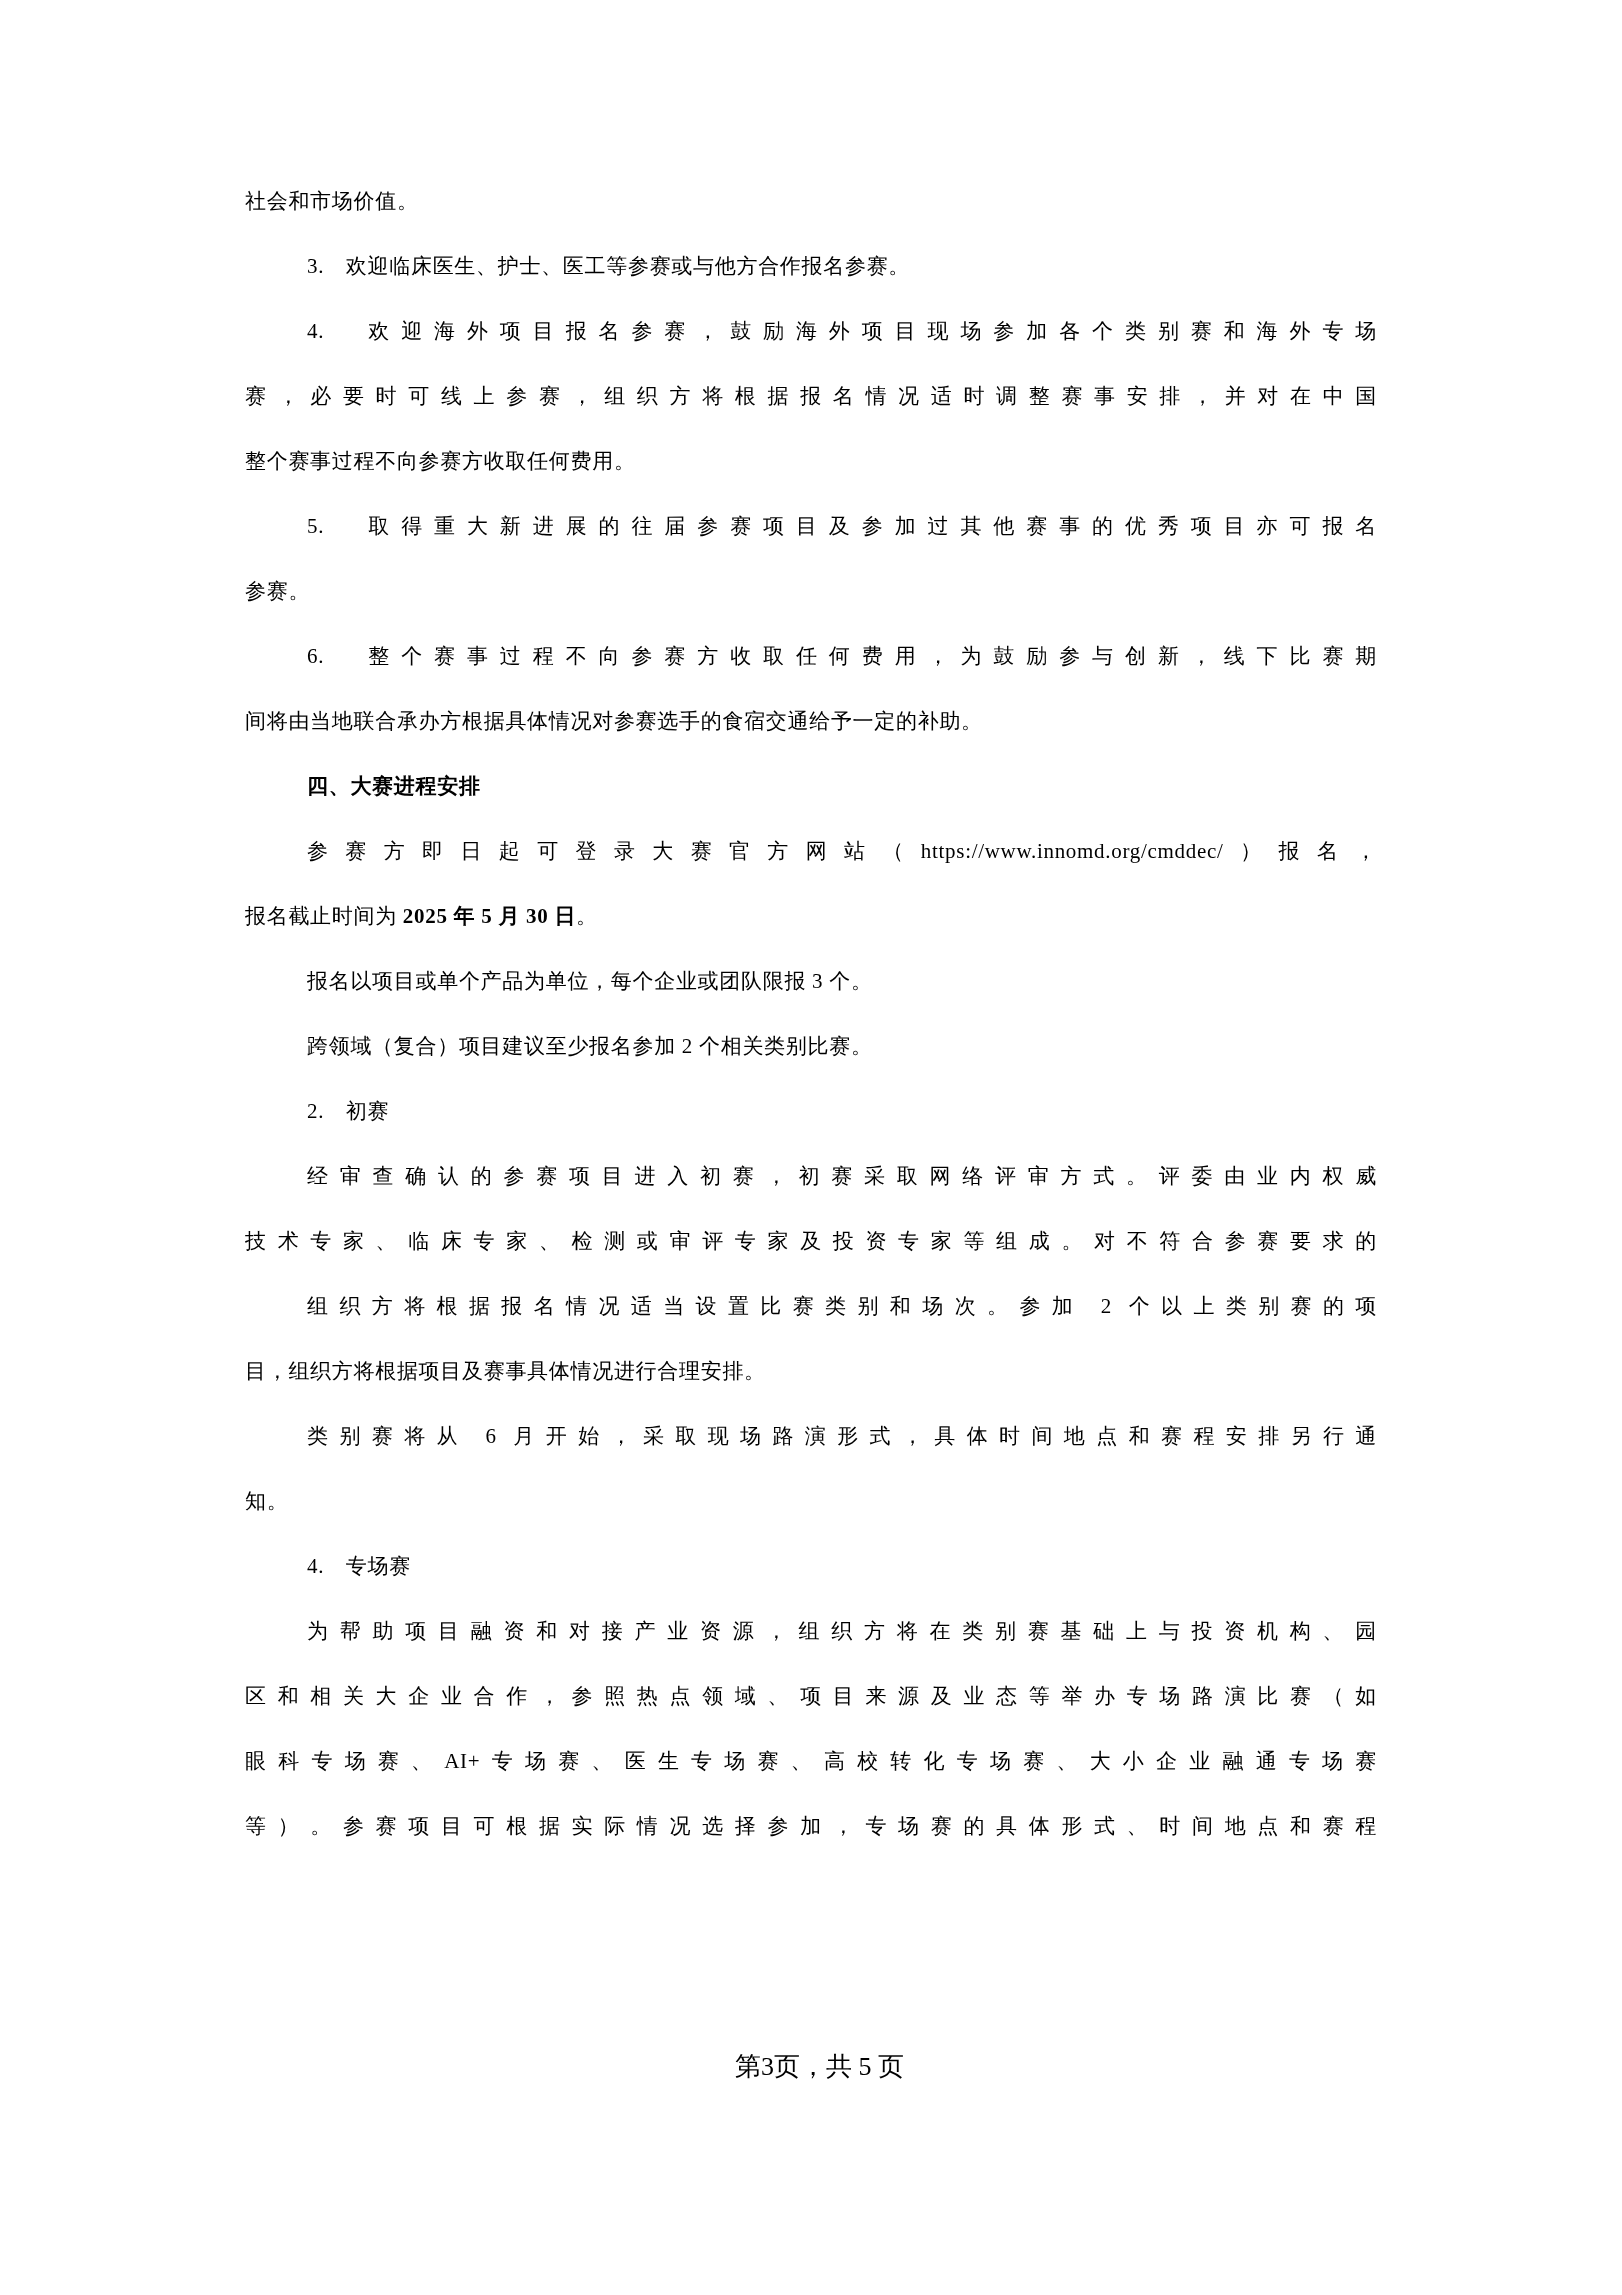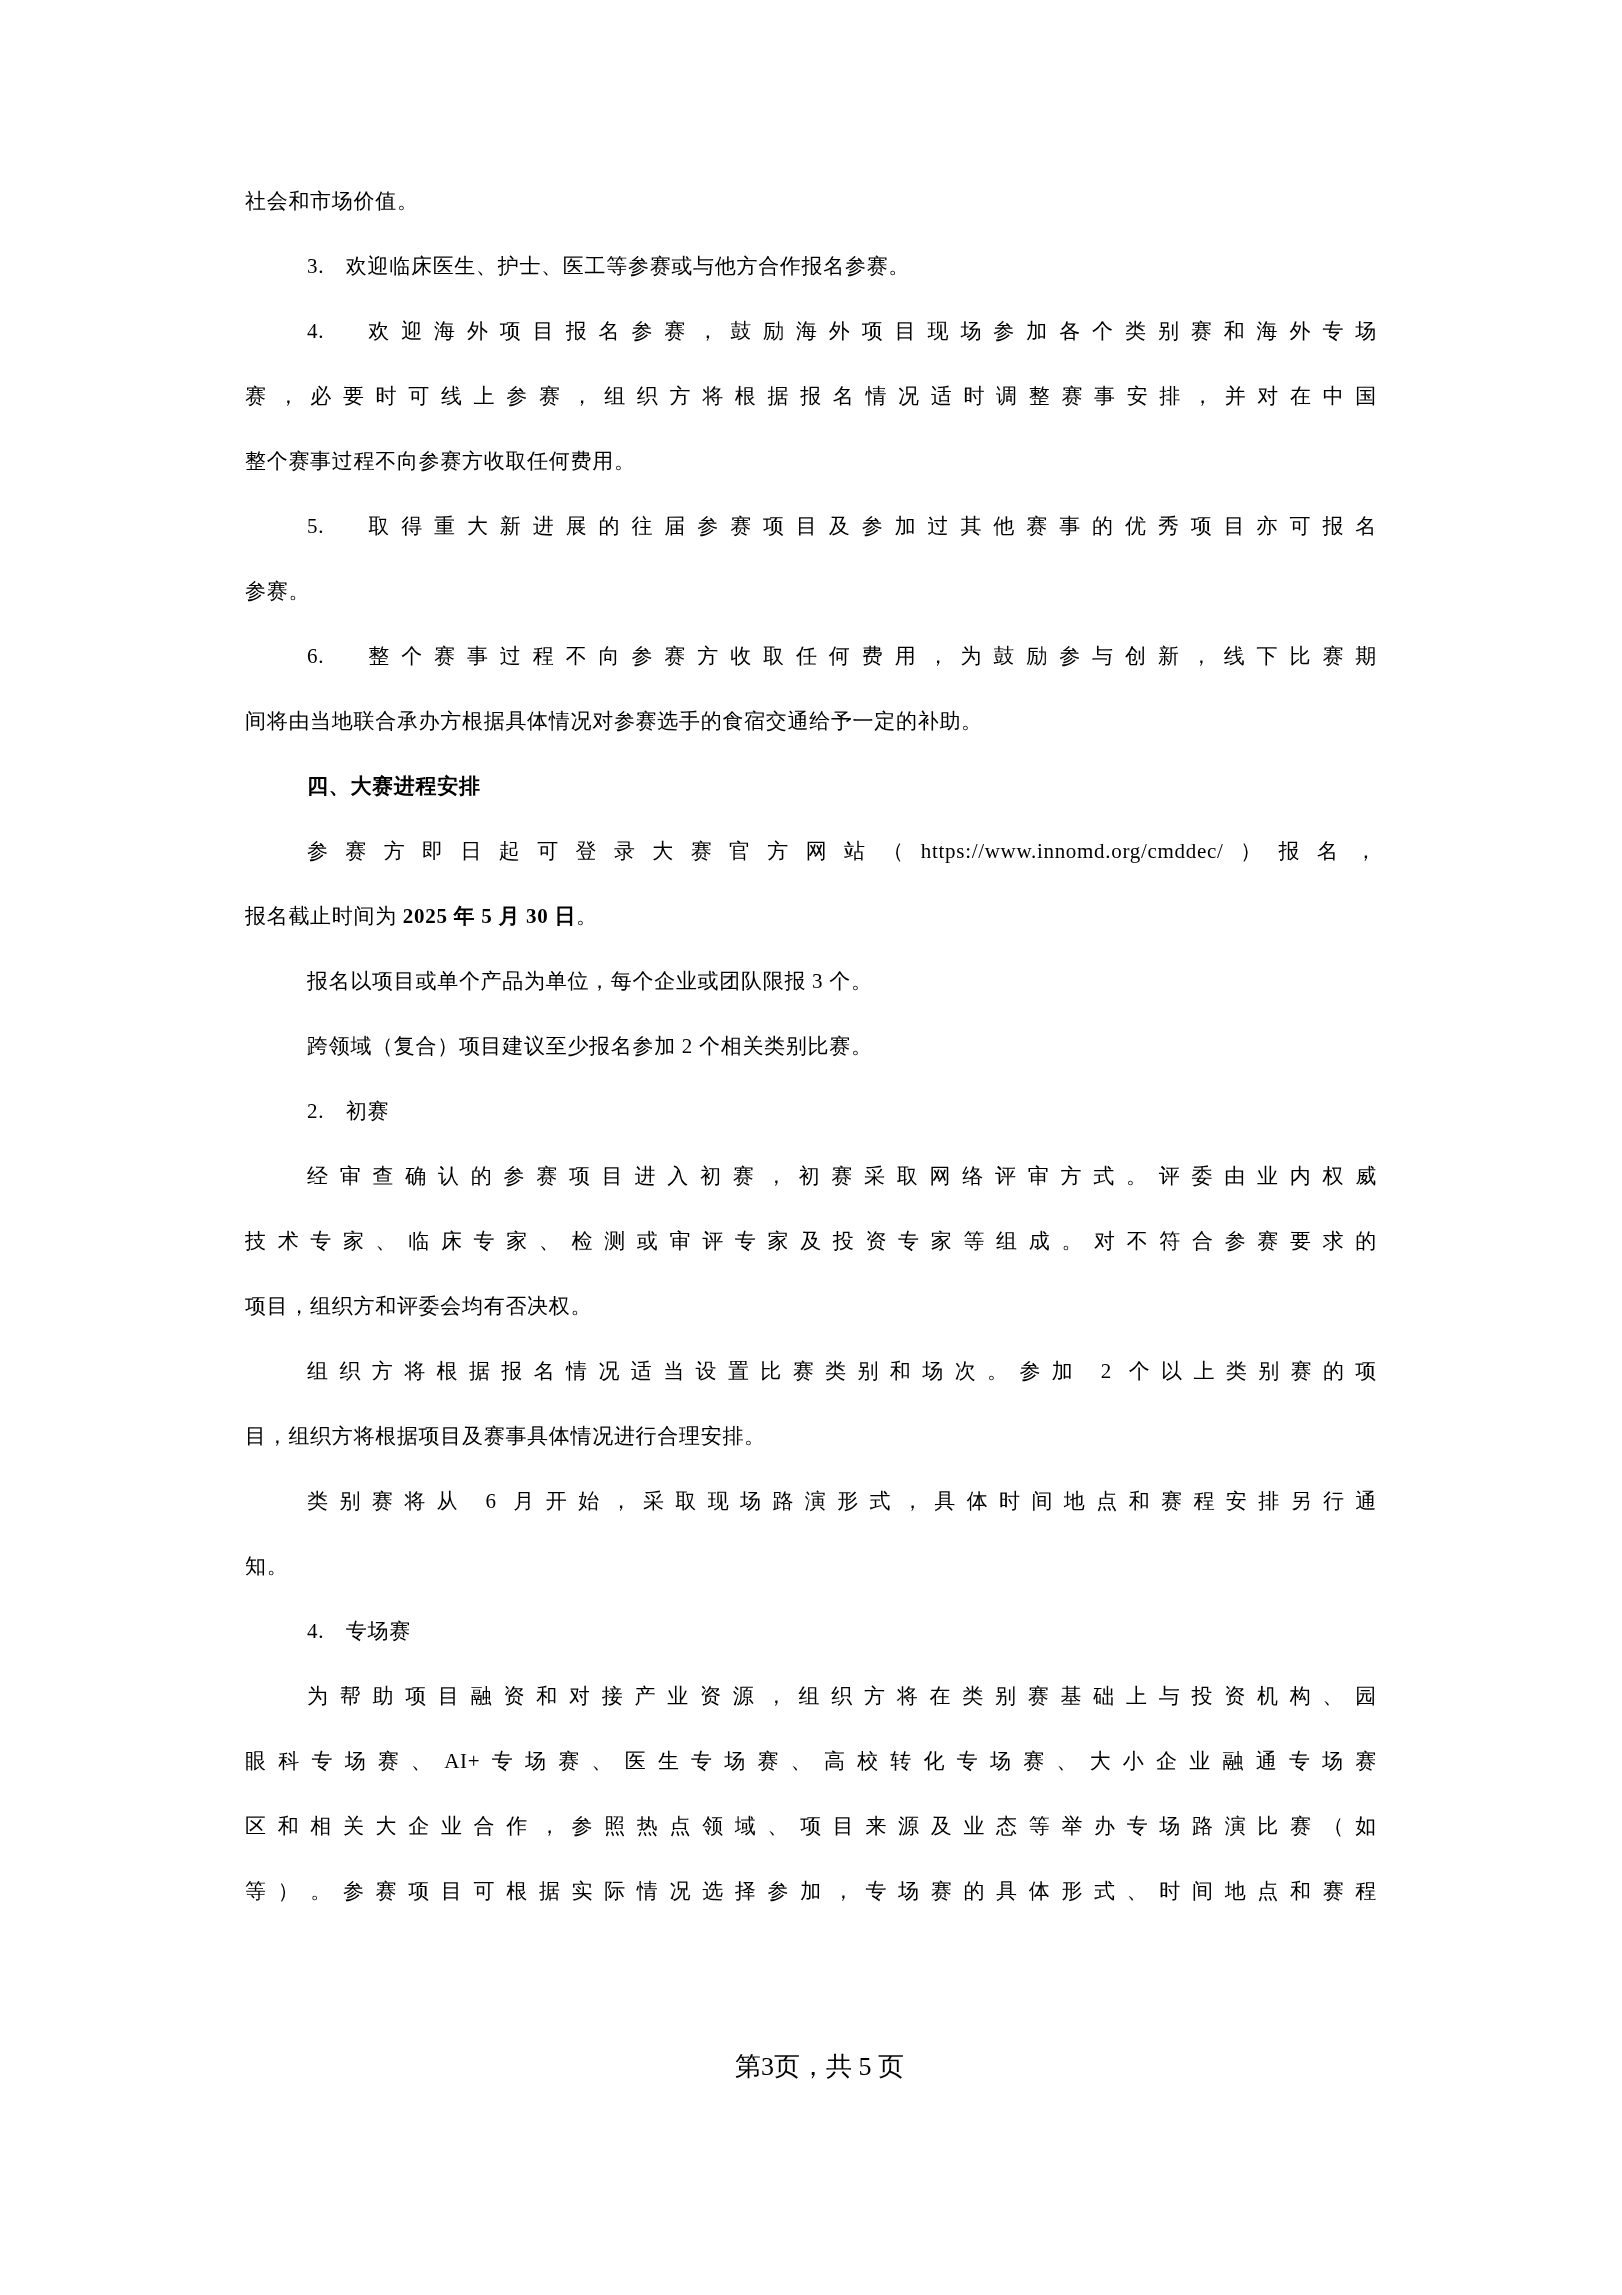--- a/index.html
+++ b/index.html
@@ -64,26 +64,25 @@
       <div class="line indent fill">6.　整个赛事过程不向参赛方收取任何费用，为鼓励参与创新，线下比赛期</div>
       <div class="line">间将由当地联合承办方根据具体情况对参赛选手的食宿交通给予一定的补助。</div>
       <div class="line indent bold">四、大赛进程安排</div>
       <div class="line indent fill">参赛方即日起可登录大赛官方网站（https://www.innomd.org/cmddec/）报名，</div>
       <div class="line"><span>报名截止时间为 </span><span class="bold">2025 年 5 月 30 日</span><span>。</span></div>
       <div class="line indent">报名以项目或单个产品为单位，每个企业或团队限报 3 个。</div>
       <div class="line indent">跨领域（复合）项目建议至少报名参加 2 个相关类别比赛。</div>
       <div class="line indent">2.　初赛</div>
       <div class="line indent fill">经审查确认的参赛项目进入初赛，初赛采取网络评审方式。评委由业内权威</div>
       <div class="line fill">技术专家、临床专家、检测或审评专家及投资专家等组成。对不符合参赛要求的</div>
-      <div class="line">项目，组织方和评委会均有否决权。</div>
       <div class="line indent fill">组织方将根据报名情况适当设置比赛类别和场次。参加 2 个以上类别赛的项</div>
       <div class="line">目，组织方将根据项目及赛事具体情况进行合理安排。</div>
       <div class="line indent fill">类别赛将从 6 月开始，采取现场路演形式，具体时间地点和赛程安排另行通</div>
       <div class="line">知。</div>
       <div class="line indent">4.　专场赛</div>
       <div class="line indent fill">为帮助项目融资和对接产业资源，组织方将在类别赛基础上与投资机构、园</div>
+      <div class="line fill">区和相关大企业合作，参照热点领域、项目来源及业态等举办专场路演比赛（如</div>
       <div class="line fill">眼科专场赛、AI+专场赛、医生专场赛、高校转化专场赛、大小企业融通专场赛</div>
-      <div class="line fill">区和相关大企业合作，参照热点领域、项目来源及业态等举办专场路演比赛（如</div>
       <div class="line fill">等）。参赛项目可根据实际情况选择参加，专场赛的具体形式、时间地点和赛程</div>
     </div>
   <div class="page-footer">第3页，共 5 页</div>
 </div>
 
 
 </body></html>

